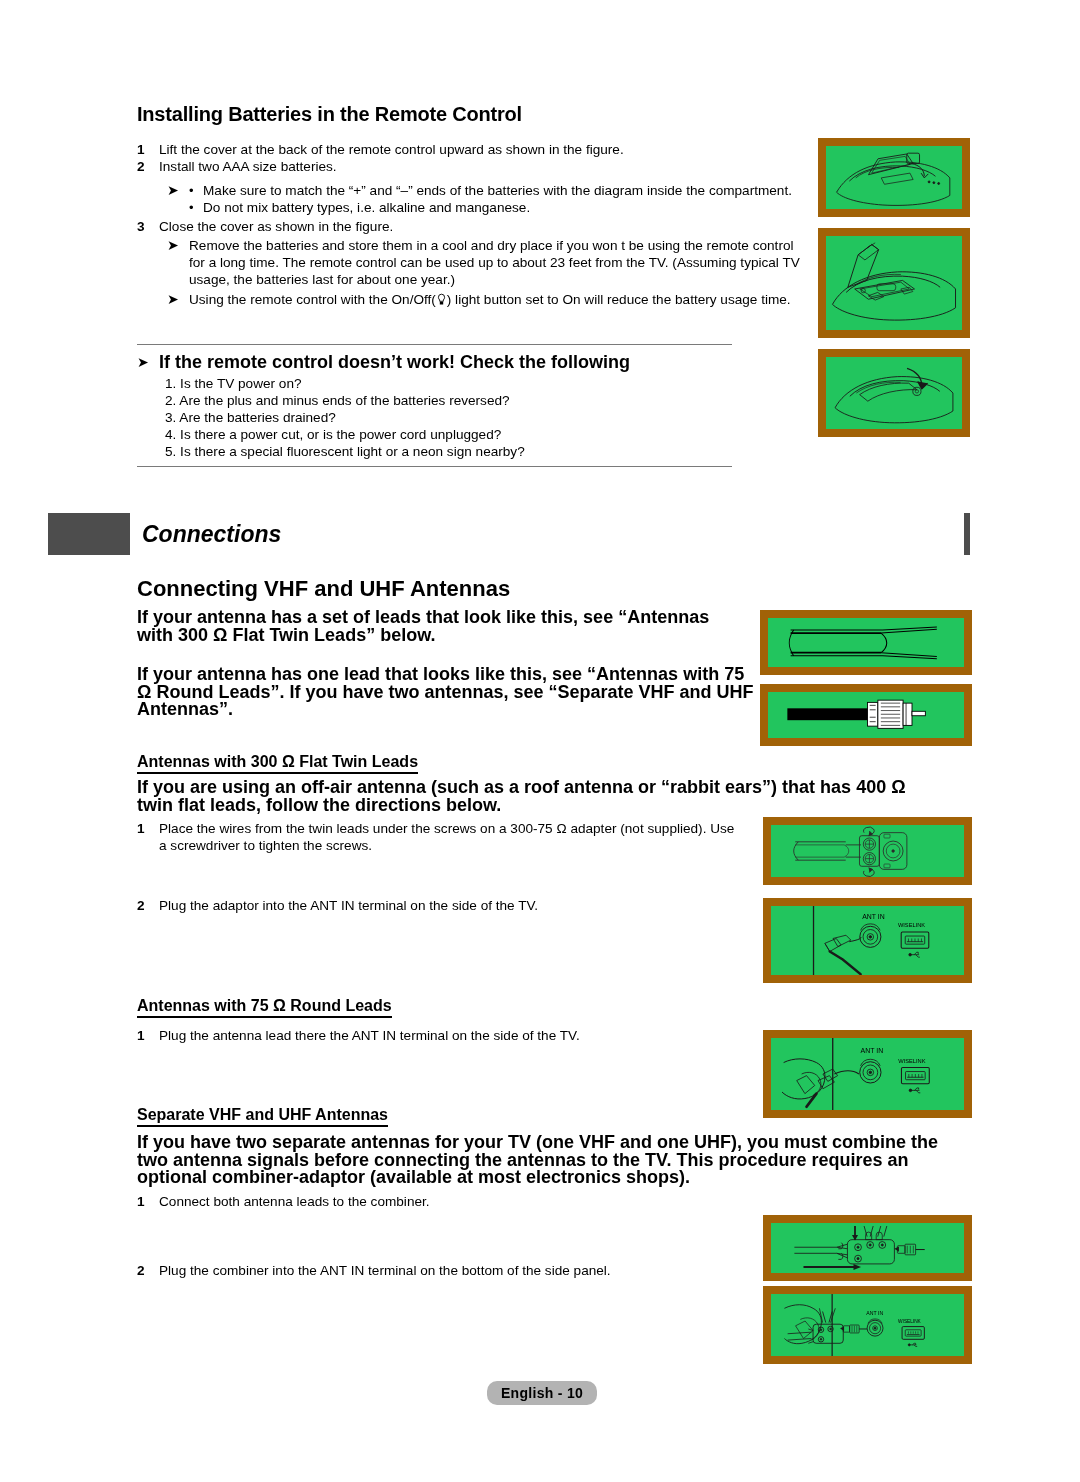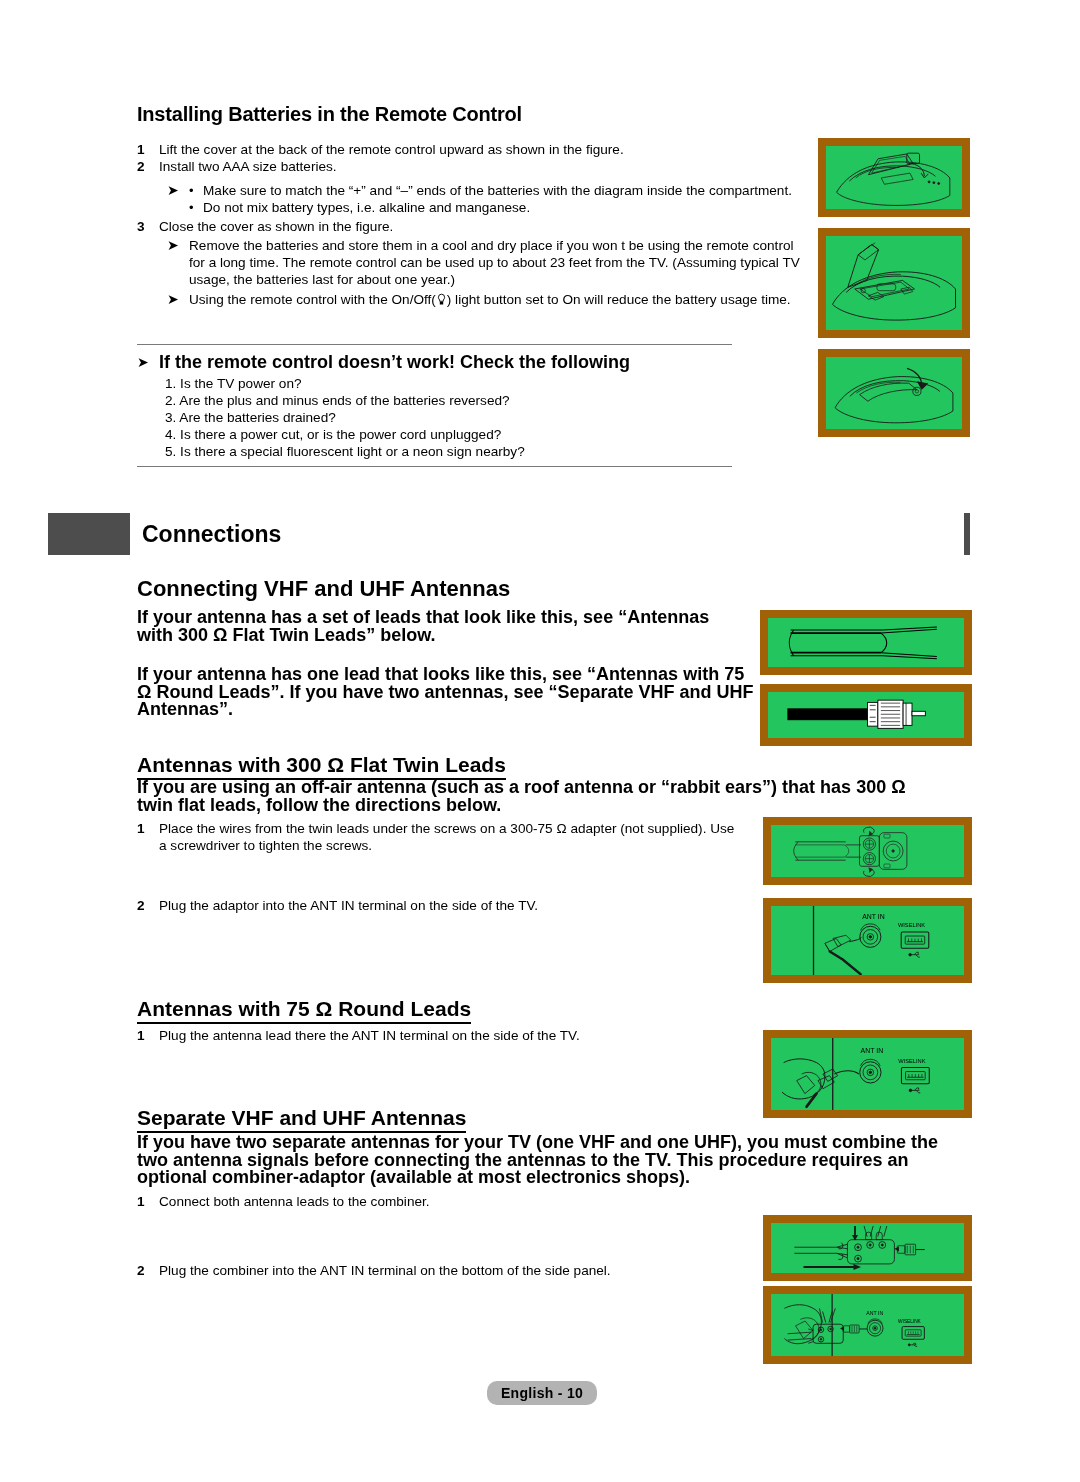--- a/index.html
+++ b/index.html
@@ -27,21 +27,21 @@
   .h1 {
     font-size: 20px;
     font-weight: bold;
     letter-spacing: -0.2px;
   }
   .h2 {
     font-size: 22px;
     font-weight: bold;
   }
   .h3 {
-    font-size: 21px;
+    font-size: 16px;
     font-weight: bold;
     display: inline-block;
     border-bottom: 2px solid #000;
     padding-bottom: 1px;
   }
   .body-txt {
     font-size: 13.6px;
     line-height: 17px;
   }
   .body-bold {
@@ -98,20 +98,21 @@
     background: #4d4d4d;
     display: flex;
     align-items: center;
   }
   .banner-inner {
     background: #ffffff;
     height: 100%;
     display: flex;
     align-items: center;
     box-sizing: border-box;
+    font-style: italic;
   }
   .banner-title {
     font-size: 23px;
     font-weight: bold;
     padding-left: 12px;
   }
 
   
   .fig {
     position: absolute;
@@ -289,21 +290,21 @@
       <rect x="156" y="15" width="12" height="30" fill="#fff" stroke="#000"></rect>
       <path d="M160 15 v30" stroke-width="1"></path>
       <rect x="168" y="26" width="18" height="6" fill="#fff" stroke="#000"></rect>
     </svg>
   </div>
 
   <div class="abs" style="left:137px; top:753px;">
     <span class="h3">Antennas with 300 Ω Flat Twin Leads</span>
   </div>
 
-  <div class="abs body-bold" style="left:137px; top:779px; width:800px;">If you are using an off-air antenna (such as a roof antenna or “rabbit ears”) that has 300 Ω twin flat leads, follow the directions below.</div>
+  <div class="abs body-bold" style="left:137px; top:779px; width:800px;">If you are using an off-air antenna (such as a roof antenna or “rabbit ears”) that has 400 Ω twin flat leads, follow the directions below.</div>
 
   <div class="abs step" style="left:137px; top:820px; width:600px;">
     <div class="step-num">1</div>
     <div class="step-txt">Place the wires from the twin leads under the screws on a 300-75 Ω adapter (not supplied). Use a screwdriver to tighten the screws.</div>
   </div>
 
   <div class="abs step" style="left:137px; top:897px; width:600px;">
     <div class="step-num">2</div>
     <div class="step-txt">Plug the adaptor into the ANT IN terminal on the side of the TV.</div>
   </div>

